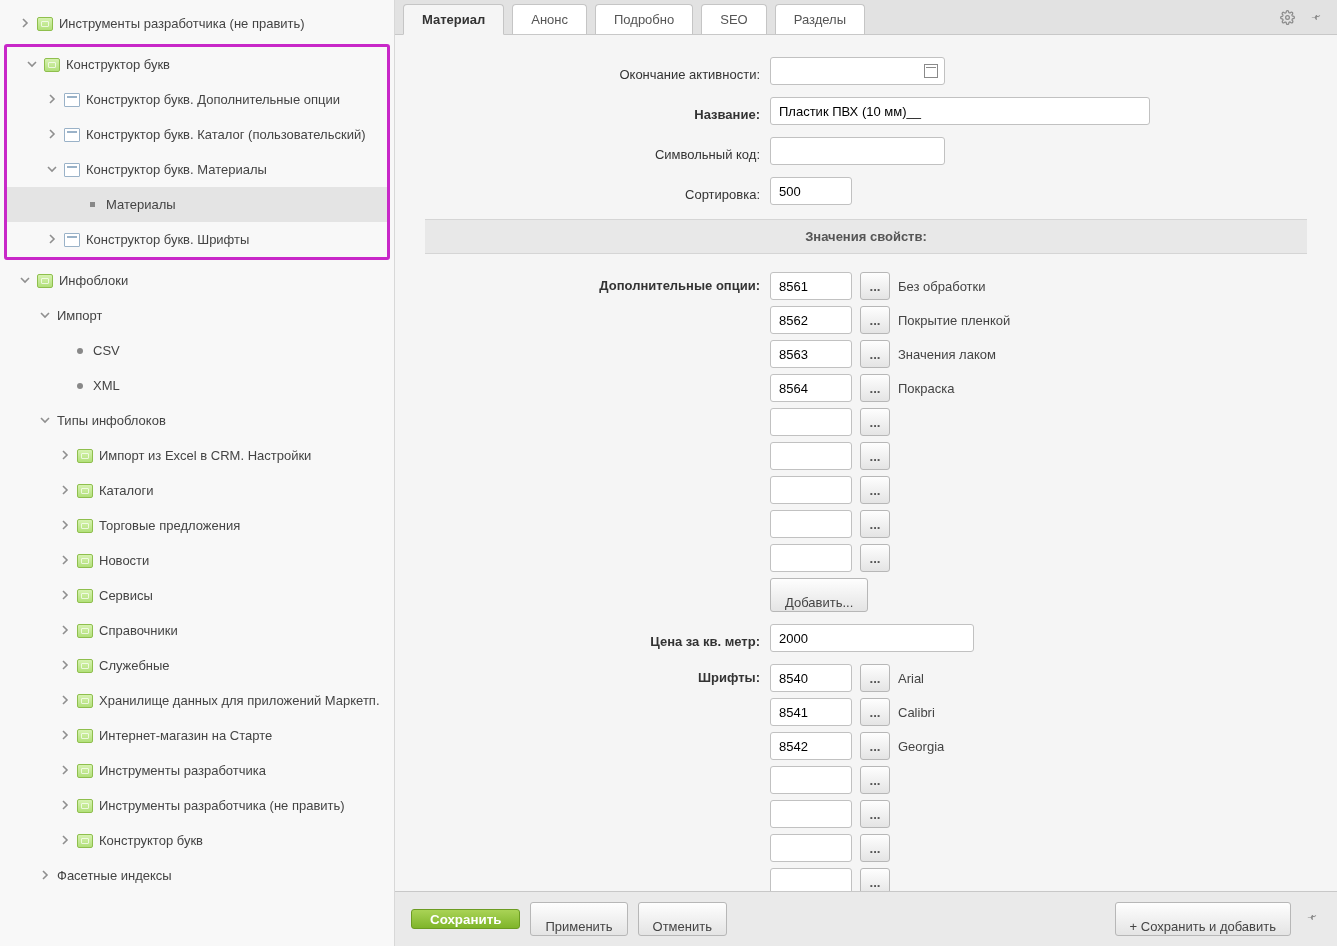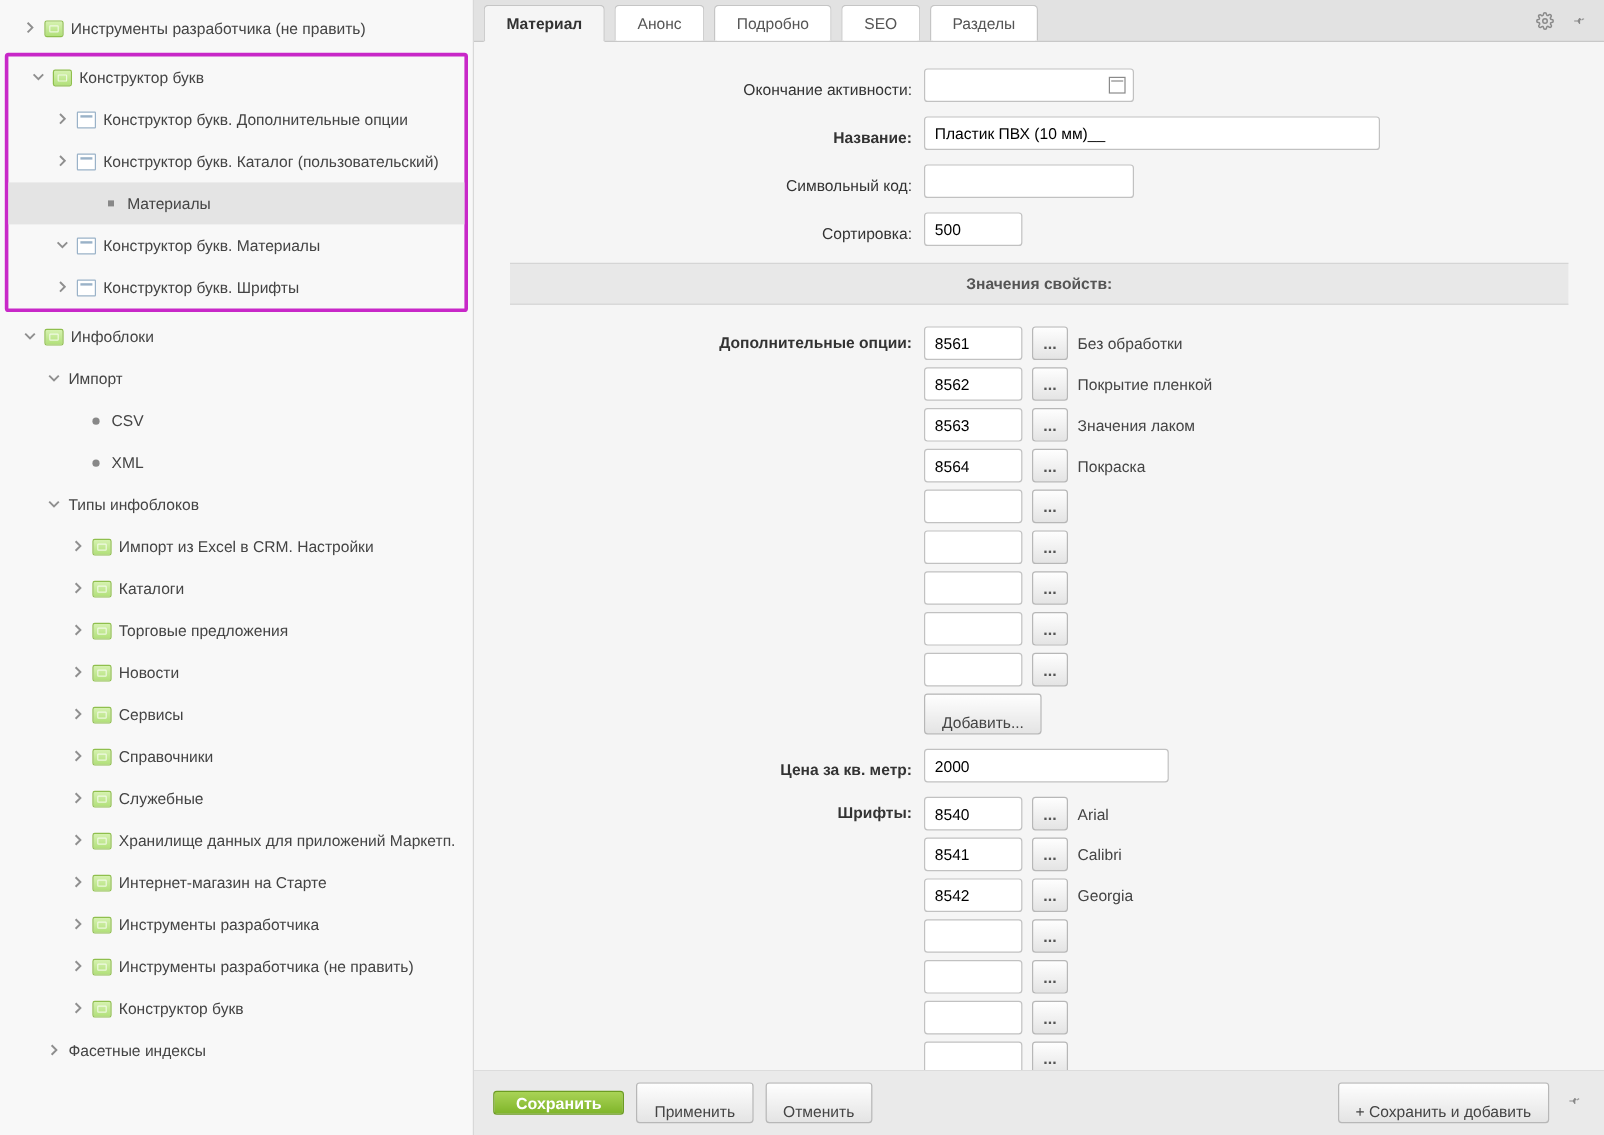--- a/index.html
+++ b/index.html
@@ -317,35 +317,35 @@
           </div>
           <div class="tree-row p1">
             <span class="arrow">
               <svg width="10" height="10" viewBox="0 0 10 10">
                 <path d="M3 1 L7 5 L3 9" fill="none" stroke="#8f8f8f" stroke-width="1.6"></path>
               </svg>
             </span>
             <span class="icon icon-page"></span>
             <span class="tree-label">Конструктор букв. Каталог (пользовательский)</span>
           </div>
-          <div class="tree-row p2 selected">
-            <span class="arrow"></span>
-            <span class="icon">
-              <span class="icon-dot"></span>
-            </span>
-            <span class="tree-label">Материалы</span>
-          </div>
           <div class="tree-row p1">
             <span class="arrow">
               <svg width="10" height="10" viewBox="0 0 10 10">
                 <path d="M1 3 L5 7 L9 3" fill="none" stroke="#8f8f8f" stroke-width="1.6"></path>
               </svg>
             </span>
             <span class="icon icon-page"></span>
             <span class="tree-label">Конструктор букв. Материалы</span>
+          </div>
+          <div class="tree-row p2 selected">
+            <span class="arrow"></span>
+            <span class="icon">
+              <span class="icon-dot"></span>
+            </span>
+            <span class="tree-label">Материалы</span>
           </div>
           <div class="tree-row p1">
             <span class="arrow">
               <svg width="10" height="10" viewBox="0 0 10 10">
                 <path d="M3 1 L7 5 L3 9" fill="none" stroke="#8f8f8f" stroke-width="1.6"></path>
               </svg>
             </span>
             <span class="icon icon-page"></span>
             <span class="tree-label">Конструктор букв. Шрифты</span>
           </div>

